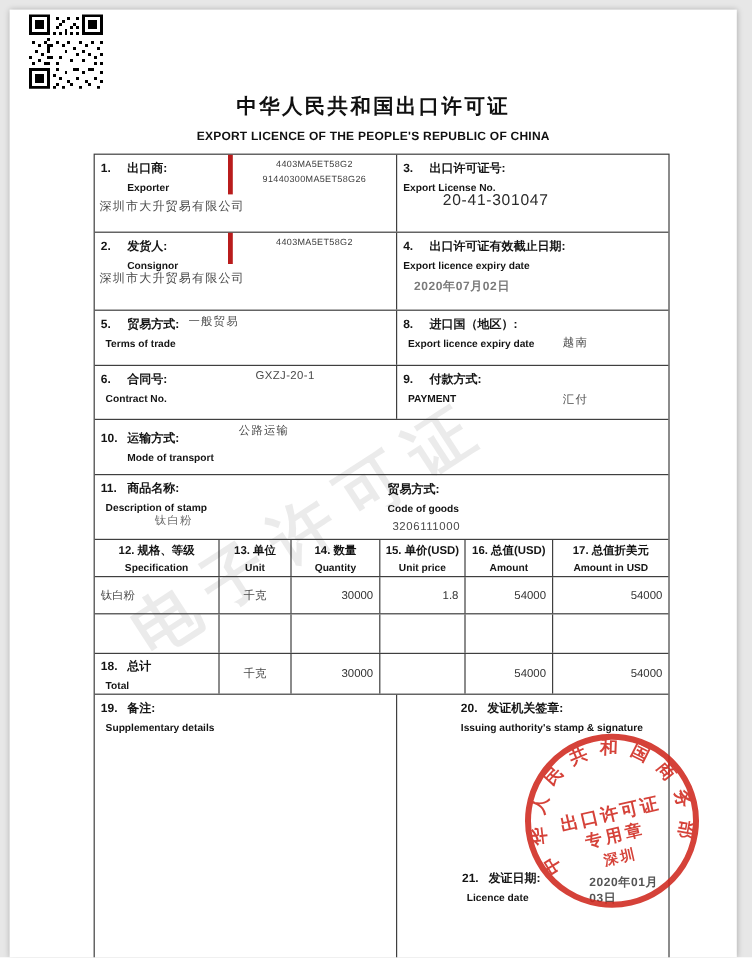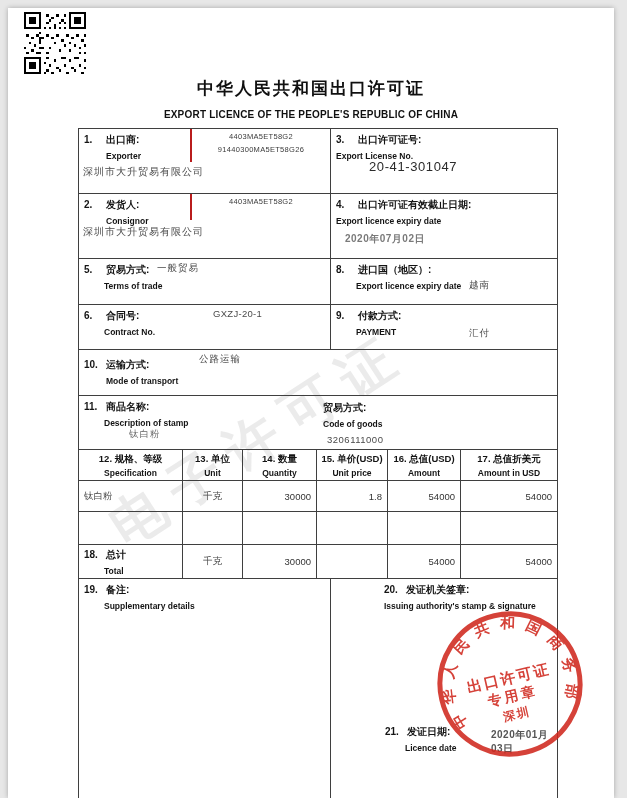--- a/index.html
+++ b/index.html
@@ -23,23 +23,23 @@
   .c { position:relative; }
   .br { border-right:1px solid #3f3f3f; }
   .half-l { width:252px; }
   .half-r { flex:1; }
   .h66{height:65px}.h47{height:46px}.h46{height:45px}.h55{height:54px}
   .h32{height:31px}.h34{height:33px}.h35{height:34px}
   .fld { position:absolute; left:5px; top:4px; }
   .l1 { font-weight:bold; font-size:10px; color:#141414; white-space:nowrap; }
   .l1 .no { display:inline-block; min-width:22px; }
   .l2 { font-weight:bold; font-size:8.5px; color:#141414; margin-top:4px; white-space:nowrap; }
-  .ind0{margin-left:0}.ind1{margin-left:20px}.ind2{margin-left:22px}
+  .ind0{margin-left:0}.ind1{margin-left:4px}.ind2{margin-left:22px}
   .val { position:absolute; font-size:9.5px; color:#4a4a4a; white-space:nowrap; letter-spacing:1px; }
-  .codes { position:absolute; top:0; right:0; width:140px; border-left:2px solid #b91c1c;
+  .codes { position:absolute; top:0; right:0; width:140px; border-left:4px solid #b91c1c;
            text-align:center; font-size:7.5px; color:#3a3a3a; letter-spacing:.3px; }
   .codes.two { height:33px; padding-top:3px; }
   .codes.one { height:26px; padding-top:3px; }
   .codes div { margin-bottom:4px; }
   .licno { position:absolute; left:38px; top:30px; font-size:13px; color:#2b2b2b; letter-spacing:.6px; }
   .expiry { position:absolute; left:14px; top:38px; font-size:10px; font-weight:bold; color:#7a7a7a; letter-spacing:.5px; }
   .g1{width:104px}.g2{width:60px}.g3{width:74px}.g4{width:71px}.g5{width:73px}.g6{flex:1}
   .ghead { display:flex; flex-direction:column; align-items:center; justify-content:center; text-align:left; }
   .ghead .hz { font-weight:bold; font-size:9.5px; color:#141414; white-space:nowrap; }
   .ghead .he { font-weight:bold; font-size:8.5px; color:#141414; margin-top:2px; white-space:nowrap; }

